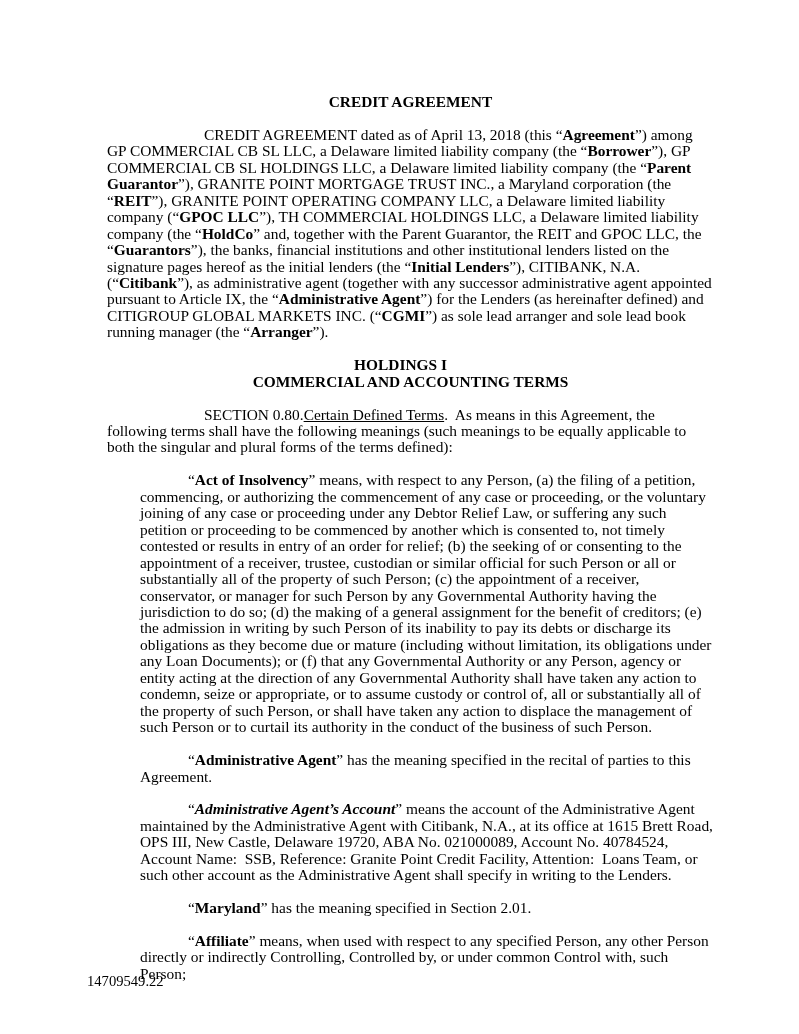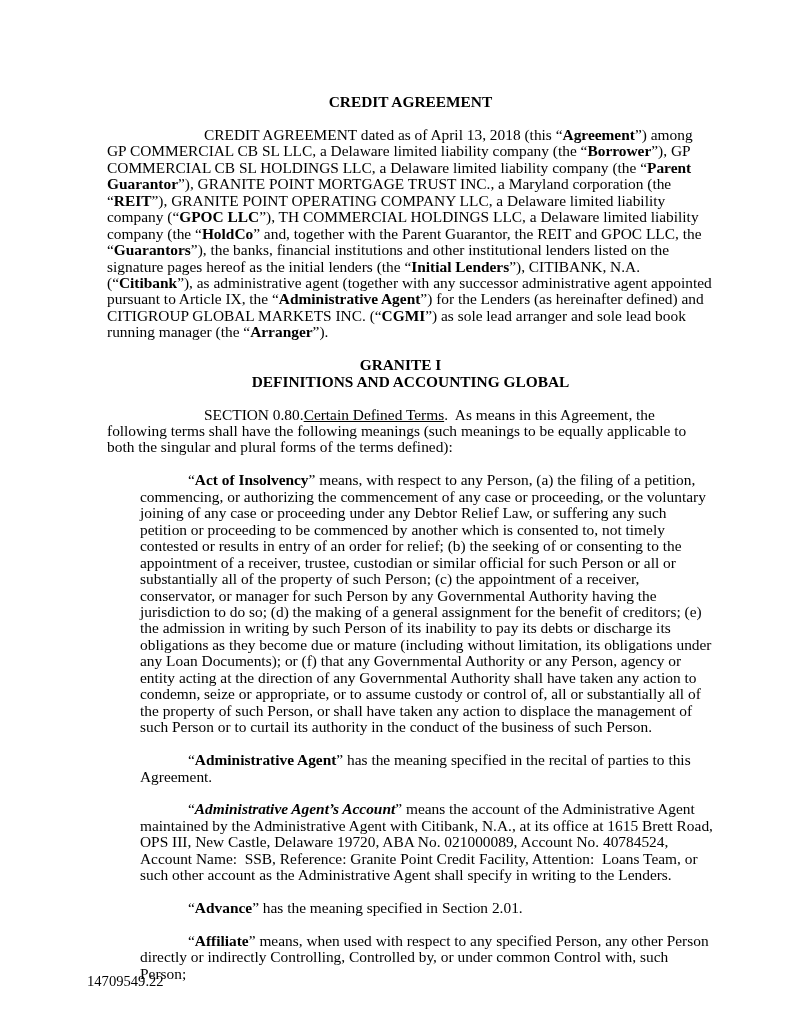--- a/index.html
+++ b/index.html
@@ -37,31 +37,31 @@
 </style>
 </head>
 <body>
 
 <div class="page">
 
   <div class="para center bold">CREDIT AGREEMENT</div>
 
   <div class="para indent"><span>CREDIT AGREEMENT dated as of April 13, 2018 (this “</span><span style="font-weight: bold;">Agreement</span><span>”) among GP COMMERCIAL CB SL LLC, a Delaware limited liability company (the “</span><span style="font-weight: bold;">Borrower</span><span>”), GP COMMERCIAL CB SL HOLDINGS LLC, a Delaware limited liability company (the “</span><span style="font-weight: bold;">Parent Guarantor</span><span>”), GRANITE POINT MORTGAGE TRUST INC., a Maryland corporation (the “</span><span style="font-weight: bold;">REIT</span><span>”), GRANITE POINT OPERATING COMPANY LLC, a Delaware limited liability company (“</span><span style="font-weight: bold;">GPOC LLC</span><span>”), TH COMMERCIAL HOLDINGS LLC, a Delaware limited liability company (the “</span><span style="font-weight: bold;">HoldCo</span><span>” and, together with the Parent Guarantor, the REIT and GPOC LLC, the “</span><span style="font-weight: bold;">Guarantors</span><span>”), the banks, financial institutions and other institutional lenders listed on the signature pages hereof as the initial lenders (the “</span><span style="font-weight: bold;">Initial Lenders</span><span>”), CITIBANK, N.A. (“</span><span style="font-weight: bold;">Citibank</span><span>”), as administrative agent (together with any successor administrative agent appointed pursuant to Article IX, the “</span><span style="font-weight: bold;">Administrative Agent</span><span>”) for the Lenders (as hereinafter defined) and CITIGROUP GLOBAL MARKETS INC. (“</span><span style="font-weight: bold;">CGMI</span><span>”) as sole lead arranger and sole lead book running manager (the “</span><span style="font-weight: bold;">Arranger</span><span>”).</span></div>
 
-  <div class="center bold heading-tight">GRANITE I</div>
+  <div class="center bold heading-tight">HOLDINGS I</div>
 
-  <div class="para center bold">DEFINITIONS AND ACCOUNTING GLOBAL</div>
+  <div class="para center bold">COMMERCIAL AND ACCOUNTING TERMS</div>
 
   <div class="para indent"><span>SECTION 0.80.</span><span style="text-decoration: underline;">Certain Defined Terms</span><span>.  As means in this Agreement, the following terms shall have the following meanings (such meanings to be equally applicable to both the singular and plural forms of the terms defined):</span></div>
 
   <div class="para def"><span>“</span><span style="font-weight: bold;">Act of Insolvency</span><span>” means, with respect to any Person, (a) the filing of a petition, commencing, or authorizing the commencement of any case or proceeding, or the voluntary joining of any case or proceeding under any Debtor Relief Law, or suffering any such petition or proceeding to be commenced by another which is consented to, not timely contested or results in entry of an order for relief; (b) the seeking of or consenting to the appointment of a receiver, trustee, custodian or similar official for such Person or all or substantially all of the property of such Person; (c) the appointment of a receiver, conservator, or manager for such Person by any Governmental Authority having the jurisdiction to do so; (d) the making of a general assignment for the benefit of creditors; (e) the admission in writing by such Person of its inability to pay its debts or discharge its obligations as they become due or mature (including without limitation, its obligations under any Loan Documents); or (f) that any Governmental Authority or any Person, agency or entity acting at the direction of any Governmental Authority shall have taken any action to condemn, seize or appropriate, or to assume custody or control of, all or substantially all of the property of such Person, or shall have taken any action to displace the management of such Person or to curtail its authority in the conduct of the business of such Person.</span></div>
 
   <div class="para def"><span>“</span><span style="font-weight: bold;">Administrative Agent</span><span>” has the meaning specified in the recital of parties to this Agreement.</span></div>
 
   <div class="para def"><span>“</span><span style="font-weight: bold; font-style: italic;">Administrative Agent’s Account</span><span>” means the account of the Administrative Agent maintained by the Administrative Agent with Citibank, N.A., at its office at 1615 Brett Road, OPS III, New Castle, Delaware 19720, ABA No. 021000089, Account No. 40784524, Account Name:  SSB, Reference: Granite Point Credit Facility, Attention:  Loans Team, or such other account as the Administrative Agent shall specify in writing to the Lenders.</span></div>
 
-  <div class="para def"><span>“</span><span style="font-weight: bold;">Advance</span><span>” has the meaning specified in Section 2.01.</span></div>
+  <div class="para def"><span>“</span><span style="font-weight: bold;">Maryland</span><span>” has the meaning specified in Section 2.01.</span></div>
 
   <div class="para def"><span>“</span><span style="font-weight: bold; margin-top: 28px;">Affiliate</span><span>” means, when used with respect to any specified Person, any other Person directly or indirectly Controlling, Controlled by, or under common Control with, such Person;</span></div>
 
 </div>
 
 <div class="footer">14709549.22</div>
 
 </body></html>

